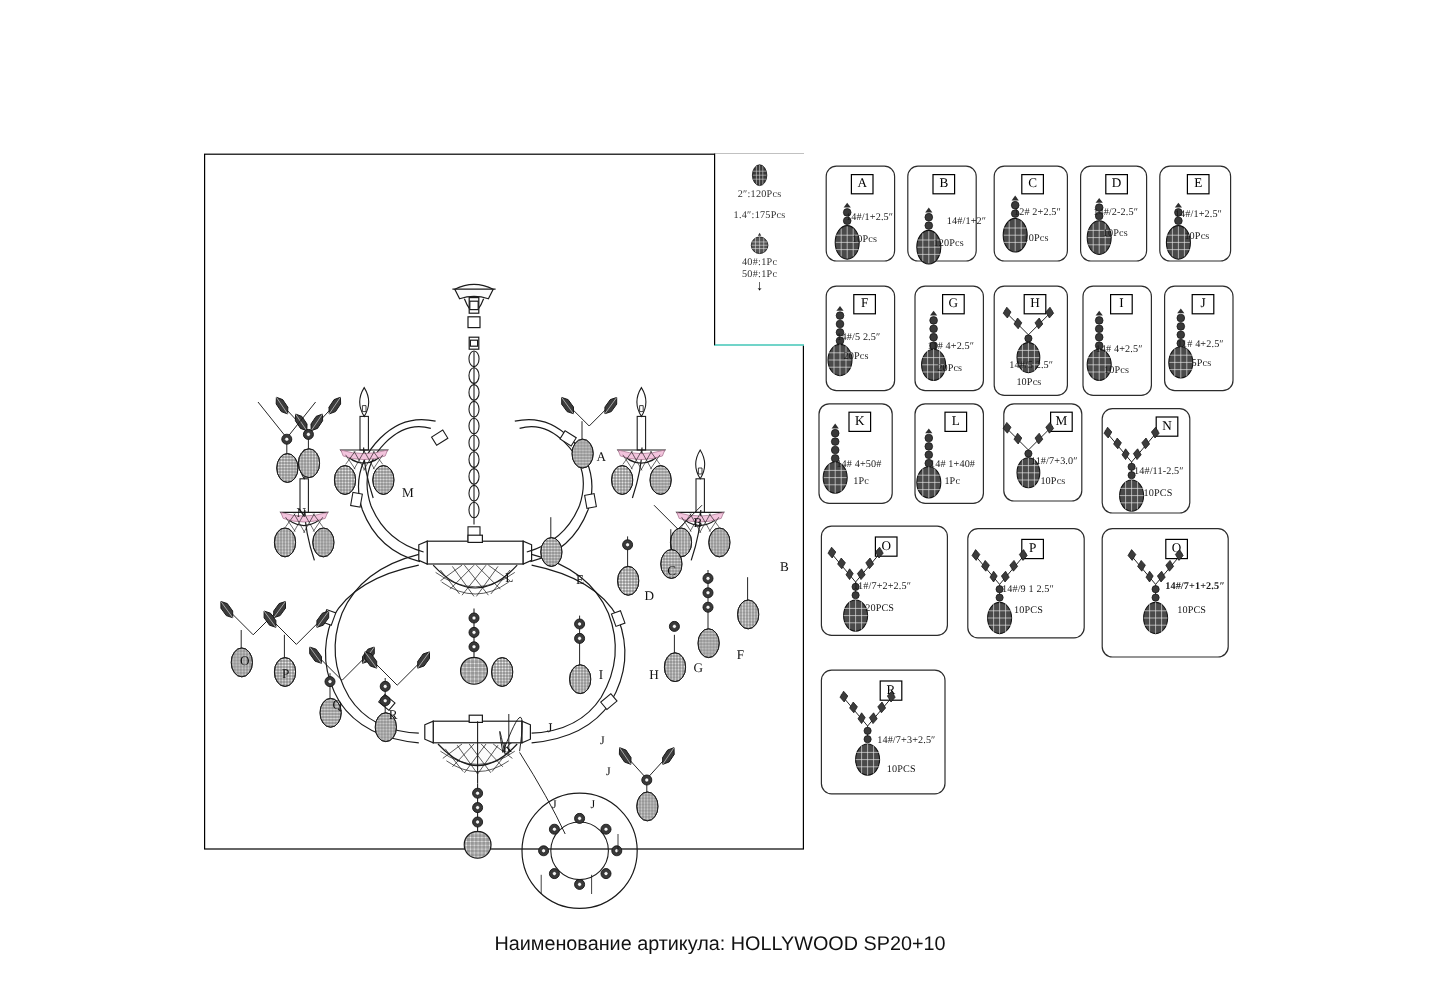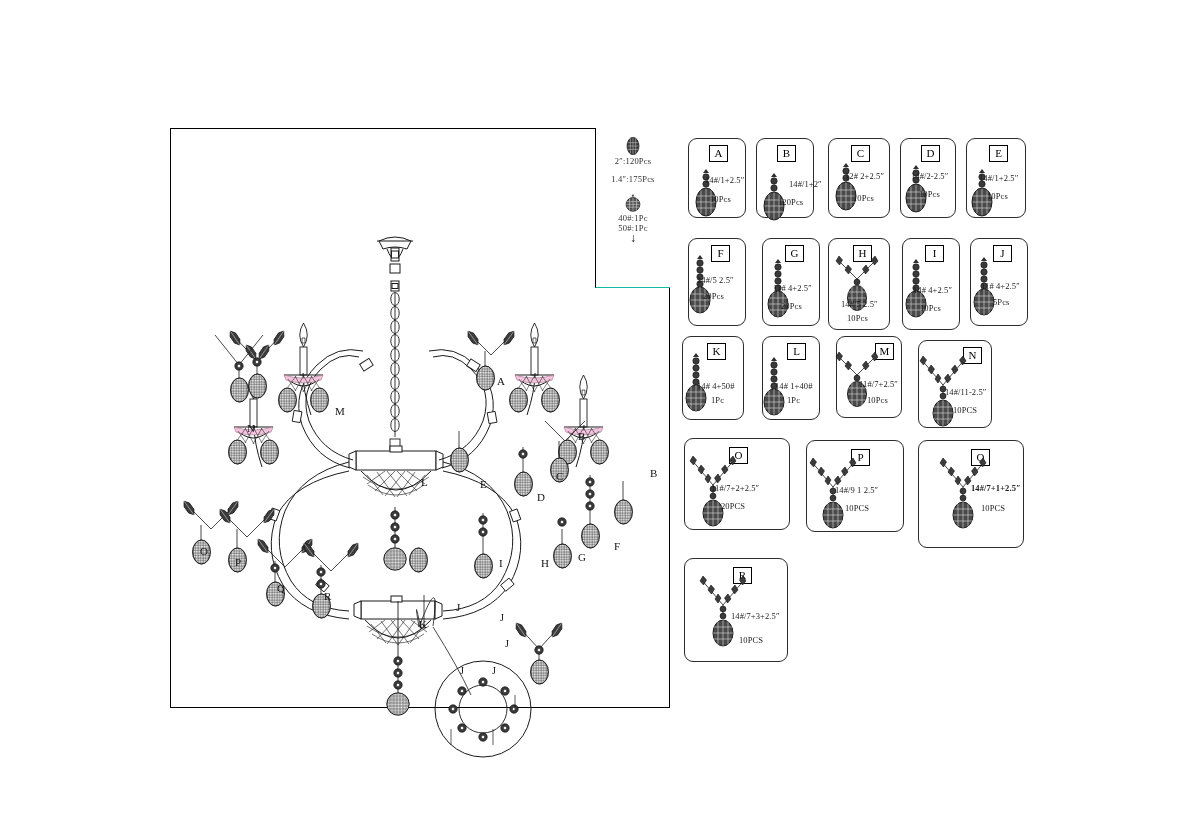--- a/index.html
+++ b/index.html
@@ -665,21 +665,21 @@
               <path d="M35 12 L38 17 L34.5 21 L31.5 16Z"></path>
             </g>
             <circle cx="26" cy="29" r="3" fill="#3a3a3a" stroke="#111" stroke-width=".6"></circle>
             <ellipse cx="26" cy="45" rx="9.5" ry="12.5" fill="#4a4a4a" stroke="#111" stroke-width=".9"></ellipse>
             <g stroke="#e8e8e8" stroke-width=".55">
               <path d="M17 39H35M17 45H35M17 51H35"></path>
               <path d="M21 34V56M26 32.6V57.4M31 34V56"></path>
             </g>
           </svg>
         </div>
-        <div class="card-code" style="left: 22px; top: 42px;">11#/7+2.5″</div>
+        <div class="card-code" style="left: 22px; top: 42px;">11#/7+3.0″</div>
         <div class="card-qty" style="left: 30px; top: 58px;">10Pcs</div>
       </div>
       <div class="card" style="left: 918px; top: 340px; width: 74px; height: 88px;">
         <div class="card-letter" style="left: 44px; top: 6px;">N</div>
         <div style="position: absolute; left: -4px; top: 12px;">
           <svg width="56" height="74" viewBox="0 0 56 74">
             <path d="M6 6 L28 32 M50 6 L28 32 M28 32 V44" stroke="#1b1b1b" stroke-width=".8" fill="none"></path>
             <g fill="#3c3c3c" stroke="#111" stroke-width=".6">
               <path d="M8 3 L11.5 7 L8.5 12 L5 8Z"></path>
               <path d="M16 12 L19.5 16 L16.5 21 L13 17Z"></path>
@@ -795,18 +795,19 @@
               <path d="M18 54H38M18 60H38M18 66H38"></path>
               <path d="M23 48.4V71.6M28 46.8V73.2M33 48.4V71.6"></path>
             </g>
           </svg>
         </div>
         <div class="card-code" style="left: 46px; top: 52px;">14#/7+3+2.5″</div>
         <div class="card-qty" style="left: 54px; top: 76px;">10PCS</div>
       </div>
     </div>
 
+  <div class="footer-title">Наименование артикула: HOLLYWOOD SP20+10</div>
 
 <div class="plabel" style="left: 505px; top: 638px; font-size: 10px;">J</div>
     <div class="plabel" style="left: 460px; top: 665px; font-size: 10px;">J</div>
     <div class="plabel" style="left: 492px; top: 665px; font-size: 10px;">J</div>
     <div class="plabel" style="left: 500px; top: 612px; font-size: 10px;">J</div>
   </div>
 
 </body></html>

